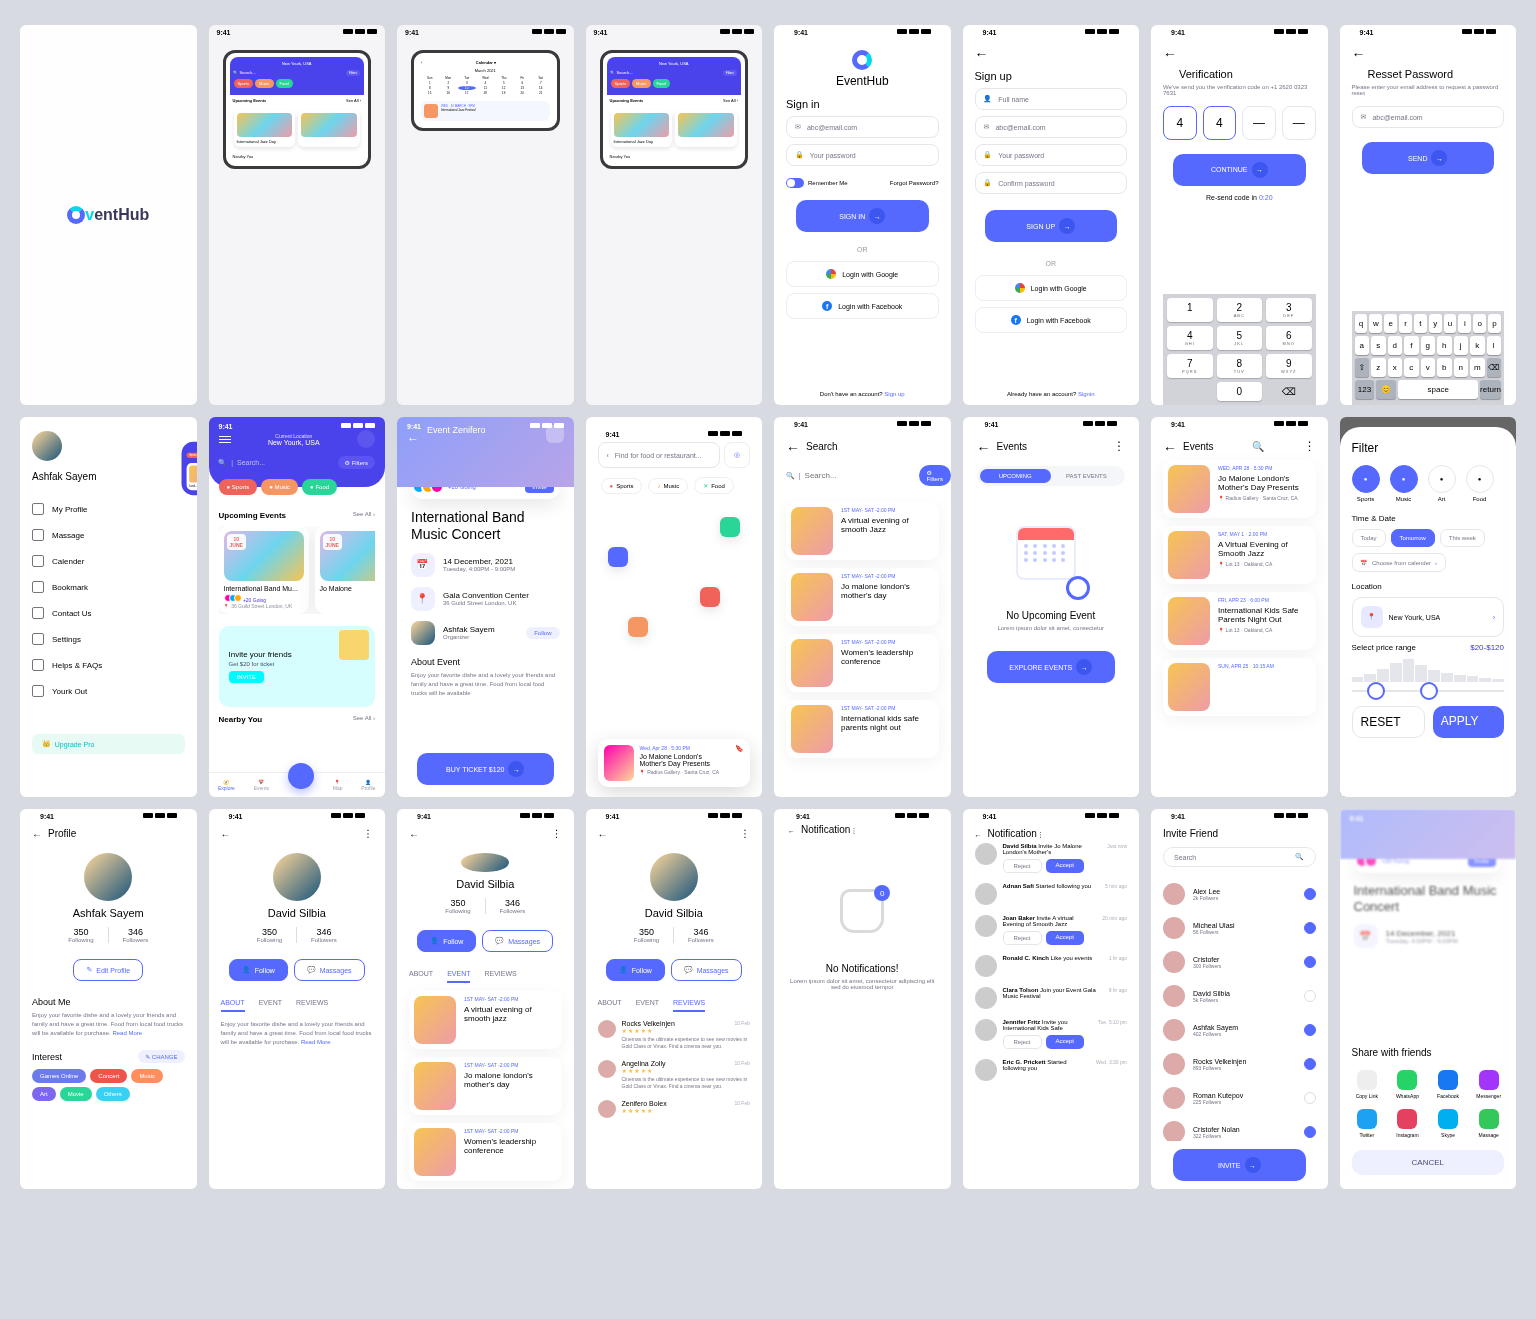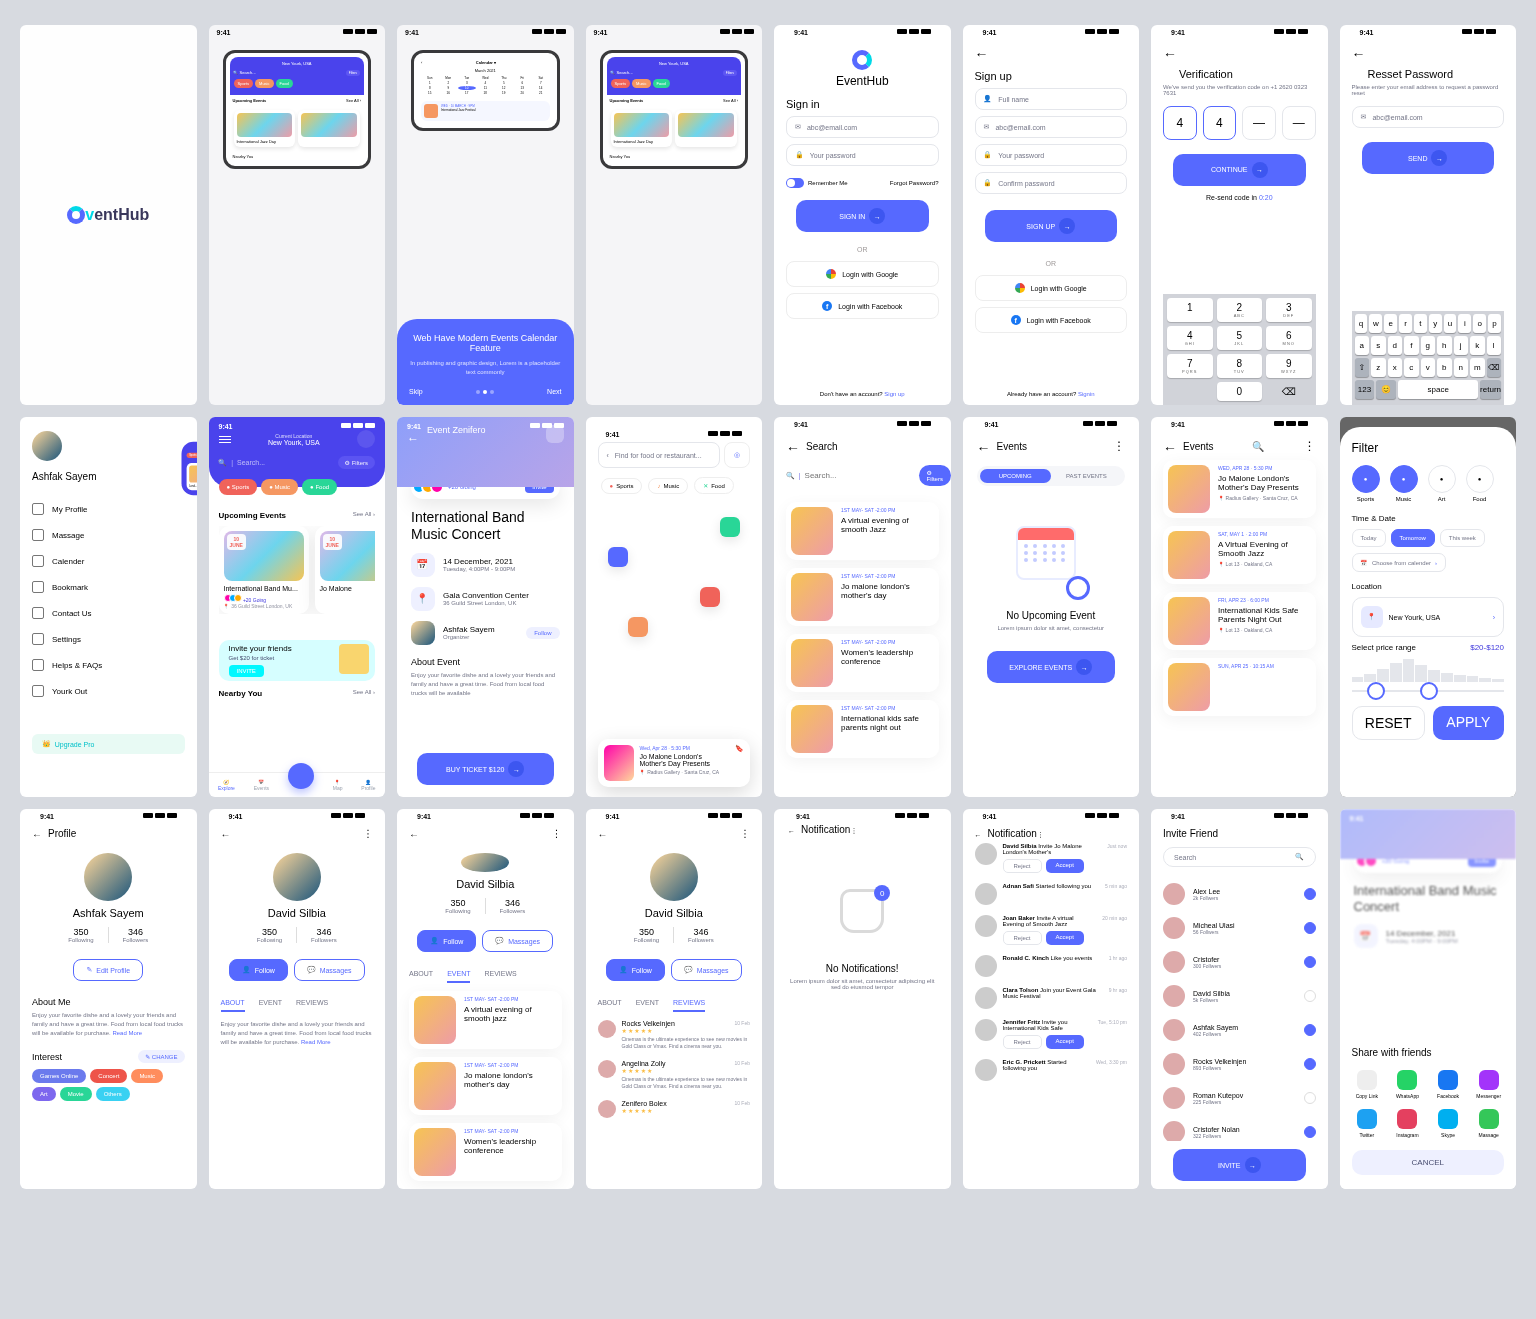--- a/index.html
+++ b/index.html
@@ -96,21 +96,21 @@
 .home .body{padding:16px 10px 0}
 .home .sec-h{display:flex;justify-content:space-between;font-size:8px;margin:8px 0 6px}
 .home .sec-h .all{color:#747688;font-size:6px}
 .home .ev-row{display:flex;gap:6px;overflow:hidden}
 .home .ev-card{min-width:90px;background:#fff;border-radius:10px;padding:5px;box-shadow:0 4px 20px rgba(0,0,0,.08)}
 .home .ev-card .img{height:50px;border-radius:8px;background:linear-gradient(135deg,#dfb8e8,#6dd5ed,#f6c453);position:relative}
 .home .ev-card .date{position:absolute;top:3px;left:3px;background:rgba(255,255,255,.9);border-radius:4px;padding:2px 3px;font-size:5px;color:#f0635a;text-align:center;font-weight:700}
 .home .ev-card h4{font-size:7px;font-weight:500;margin:4px 0 2px}
 .home .ev-card .going{font-size:5px;color:#3f38dd}
 .home .ev-card .loc{font-size:5px;color:#747688;text-align:left}
-.home .invite{background:#d6feff;border-radius:10px;padding:4px 10px;margin-top:26px;position:relative}
+.home .invite{background:#d6feff;border-radius:10px;padding:24px 10px;margin-top:12px;position:relative}
 .home .invite h4{font-size:8px;font-weight:500}
 .home .invite p{font-size:6px;color:#484d70;margin:2px 0 4px}
 .home .invite .ibtn{background:#00f8ff;color:#fff;border-radius:4px;padding:3px 8px;font-size:6px;display:inline-block}
 .home .invite .gift{position:absolute;right:6px;top:4px;width:30px;height:30px;background:#f9d56e;border-radius:4px}
 .home .tabbar{margin-top:auto;display:flex;justify-content:space-around;padding:6px 0;border-top:1px solid #eee;font-size:5px;color:#9ca3af}
 .home .tabbar .tab{text-align:center}
 .home .tabbar .tab.active{color:#5669ff}
 .home .tabbar .fab{width:26px;height:26px;background:#5669ff;border-radius:50%;margin-top:-16px;box-shadow:0 4px 10px rgba(86,105,255,.4)}
 
 
@@ -182,21 +182,21 @@
 .filter-screen .range{margin-top:6px}
 .filter-screen .range-hdr{display:flex;justify-content:space-between;font-size:8px}
 .filter-screen .range-hdr .val{color:#3f38dd}
 .filter-screen .histogram{display:flex;align-items:flex-end;gap:1px;height:24px;margin:6px 0}
 .filter-screen .histogram span{flex:1;background:#e4e6eb}
 .filter-screen .slider{height:2px;background:#e4e6eb;position:relative;margin:8px 0}
 .filter-screen .slider::before,.filter-screen .slider::after{content:'';position:absolute;width:14px;height:14px;background:#fff;border:2px solid #5669ff;border-radius:50%;top:-8px}
 .filter-screen .slider::before{left:10%}
 .filter-screen .slider::after{left:45%}
 .filter-screen .btns{display:flex;gap:8px;margin-top:14px}
-.filter-screen .btns .b{flex:1;border-radius:10px;padding:8px;text-align:center;font-size:14px}
+.filter-screen .btns .b{flex:1;border-radius:10px;padding:8px;font-size:12px}
 .filter-screen .btns .reset{border:1px solid #e4e6eb}
 .filter-screen .btns .apply{background:#5669ff;color:#fff}
 
 
 .profile{padding:0 12px}
 .profile .hdr{display:flex;align-items:center;gap:6px;padding:4px 0;font-size:10px;font-weight:500}
 .profile .avatar{width:48px;height:48px;border-radius:50%;background:linear-gradient(135deg,#ffd89b,#19547b);margin:10px auto 6px}
 .profile h3{text-align:center;font-size:11px;font-weight:500}
 .profile .stats{display:flex;justify-content:center;gap:0;margin:8px 0}
 .profile .stat{text-align:center;padding:0 14px}
@@ -380,33 +380,20 @@
         </div>
         <div style="background:#f5f7ff;border-radius:6px;margin:3px;padding:3px;display:flex;gap:3px">
           <div style="width:14px;height:14px;background:#f59762;border-radius:3px"></div>
           <div style="font-size:3px">
             <div style="color:#5669ff">WED · 10 MARCH · 9PM</div>
             <div>International Jazz Festival</div>
           </div>
         </div>
       </div>
     </div>
-  <div class="panel">
-    <h3>Web Have Modern Events Calendar Feature</h3>
-    <p>In publishing and graphic design, Lorem is a placeholder text commonly</p>
-    <div class="nav">
-        <span>Skip</span>
-        <div class="dots">
-          <span class="dot"></span>
-          <span class="dot active"></span>
-          <span class="dot"></span>
-        </div>
-        <span>Next</span>
-      </div>
-  </div>
 </div>
 
 <div class="screen onboard">
   <div class="status">
       <span>9:41</span>
       <div class="icons">
         <span></span>
         <span></span>
         <span></span>
       </div>

